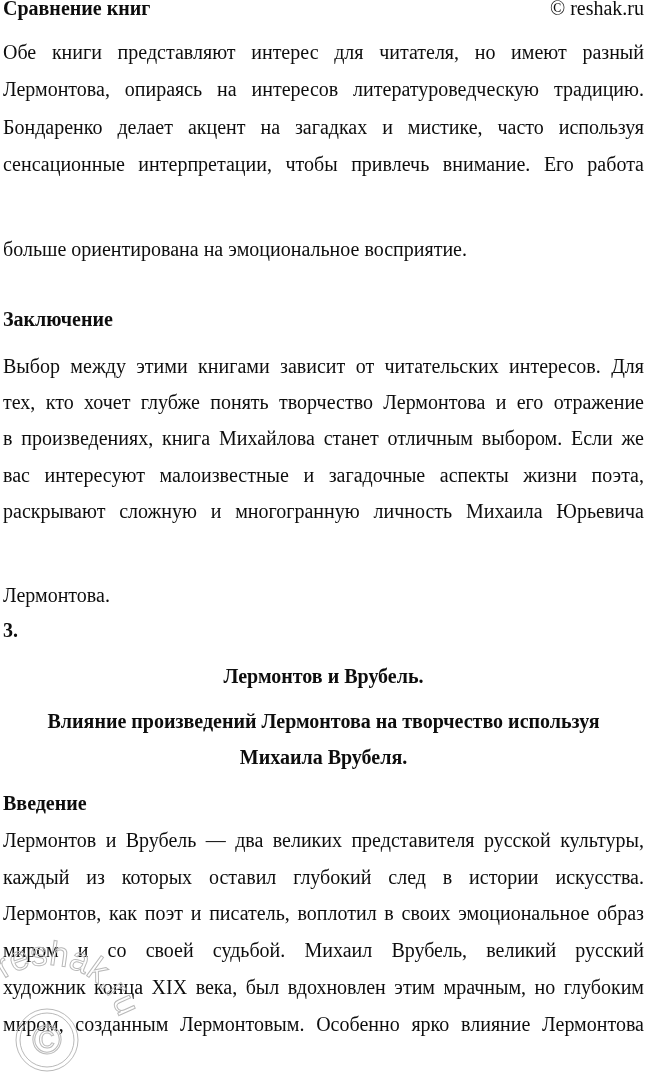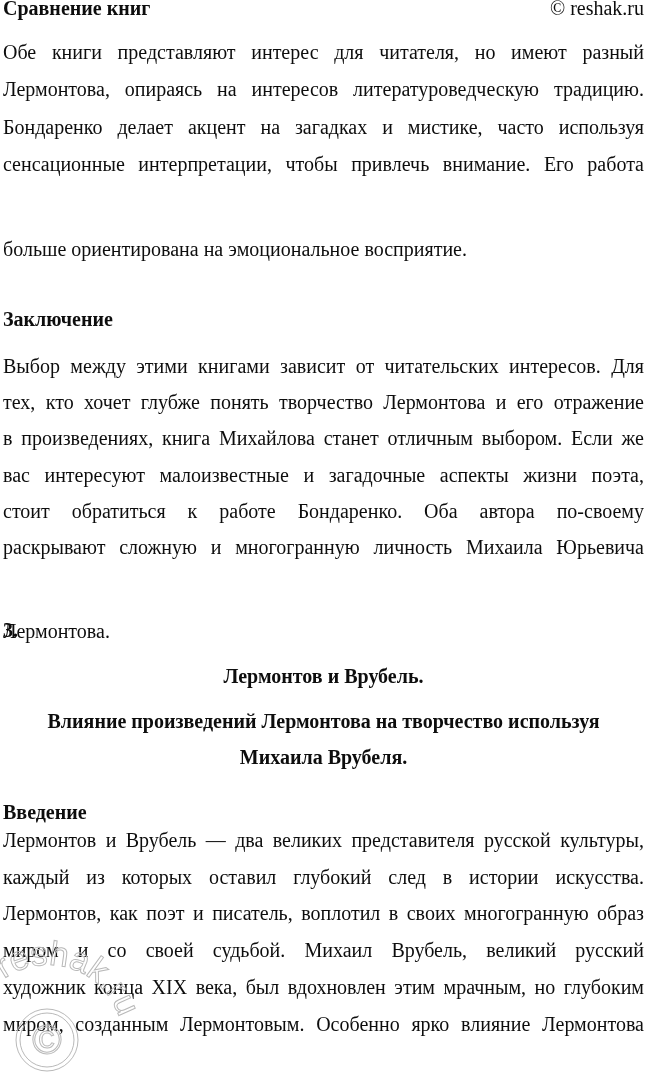--- a/index.html
+++ b/index.html
@@ -47,21 +47,21 @@
       line-height: 36px;
       display: flex;
       justify-content: space-between;
     }
     .p1 { top: 34px; line-height: 37.3px; }
     .h-conclusion { top: 301px; line-height: 36px; }
     .p2 { top: 348px; line-height: 36.2px; }
     .task-number { top: 612px; line-height: 36px; }
     .task-title { top: 658px; line-height: 36px; }
     .task-subtitle { top: 703px; line-height: 36px; }
-    .h-intro { top: 785px; line-height: 36px; margin-top: 9px; }
+    .h-intro { top: 785px; line-height: 36px; }
     .p3 { top: 822px; line-height: 36.7px; }
 
     .watermark {
       position: absolute;
       left: 0;
       top: 925px;
       width: 180px;
       height: 148px;
       pointer-events: none;
     }
@@ -88,40 +88,39 @@
   <span class="line left">больше ориентирована на эмоциональное восприятие.</span>
 </div>
 
 <div class="block h-conclusion bold">Заключение</div>
 
 <div class="block p2">
   <span class="line just">Выбор между этими книгами зависит от читательских интересов. Для</span>
   <span class="line just">тех, кто хочет глубже понять творчество Лермонтова и его отражение</span>
   <span class="line just">в произведениях, книга Михайлова станет отличным выбором. Если же</span>
   <span class="line just">вас интересуют малоизвестные и загадочные аспекты жизни поэта,</span>
-  <span class="line just">стоит обратиться к работе Бондаренко. Оба автора по-своему</span>
   <span class="line just">раскрывают сложную и многогранную личность Михаила Юрьевича</span>
   <span class="line left">Лермонтова.</span>
 </div>
 
 <div class="block task-number bold">3.</div>
 
 <div class="block task-title bold center">Лермонтов и Врубель.</div>
 
 <div class="block task-subtitle bold center">
   <span class="line center">Влияние произведений Лермонтова на творчество используя</span>
   <span class="line center">Михаила Врубеля.</span>
 </div>
 
 <div class="block h-intro bold">Введение</div>
 
 <div class="block p3">
   <span class="line just">Лермонтов и Врубель — два великих представителя русской культуры,</span>
   <span class="line just">каждый из которых оставил глубокий след в истории искусства.</span>
-  <span class="line just">Лермонтов, как поэт и писатель, воплотил в своих многогранную образ</span>
+  <span class="line just">Лермонтов, как поэт и писатель, воплотил в своих эмоциональное образ</span>
   <span class="line just">миром и со своей судьбой. Михаил Врубель, великий русский</span>
   <span class="line just">художник конца XIX века, был вдохновлен этим мрачным, но глубоким</span>
   <span class="line just">миром, созданным Лермонтовым. Особенно ярко влияние Лермонтова</span>
 </div>
 
 <svg class="watermark" viewBox="0 0 180 148" xmlns="http://www.w3.org/2000/svg">
   <defs>
     <path id="wm-arc" d="M 4 54 A 75 75 0 0 1 118 141" fill="none"></path>
   </defs>
   <circle cx="47" cy="115" r="31" fill="none" stroke="#b9b9b9" stroke-width="1"></circle>

